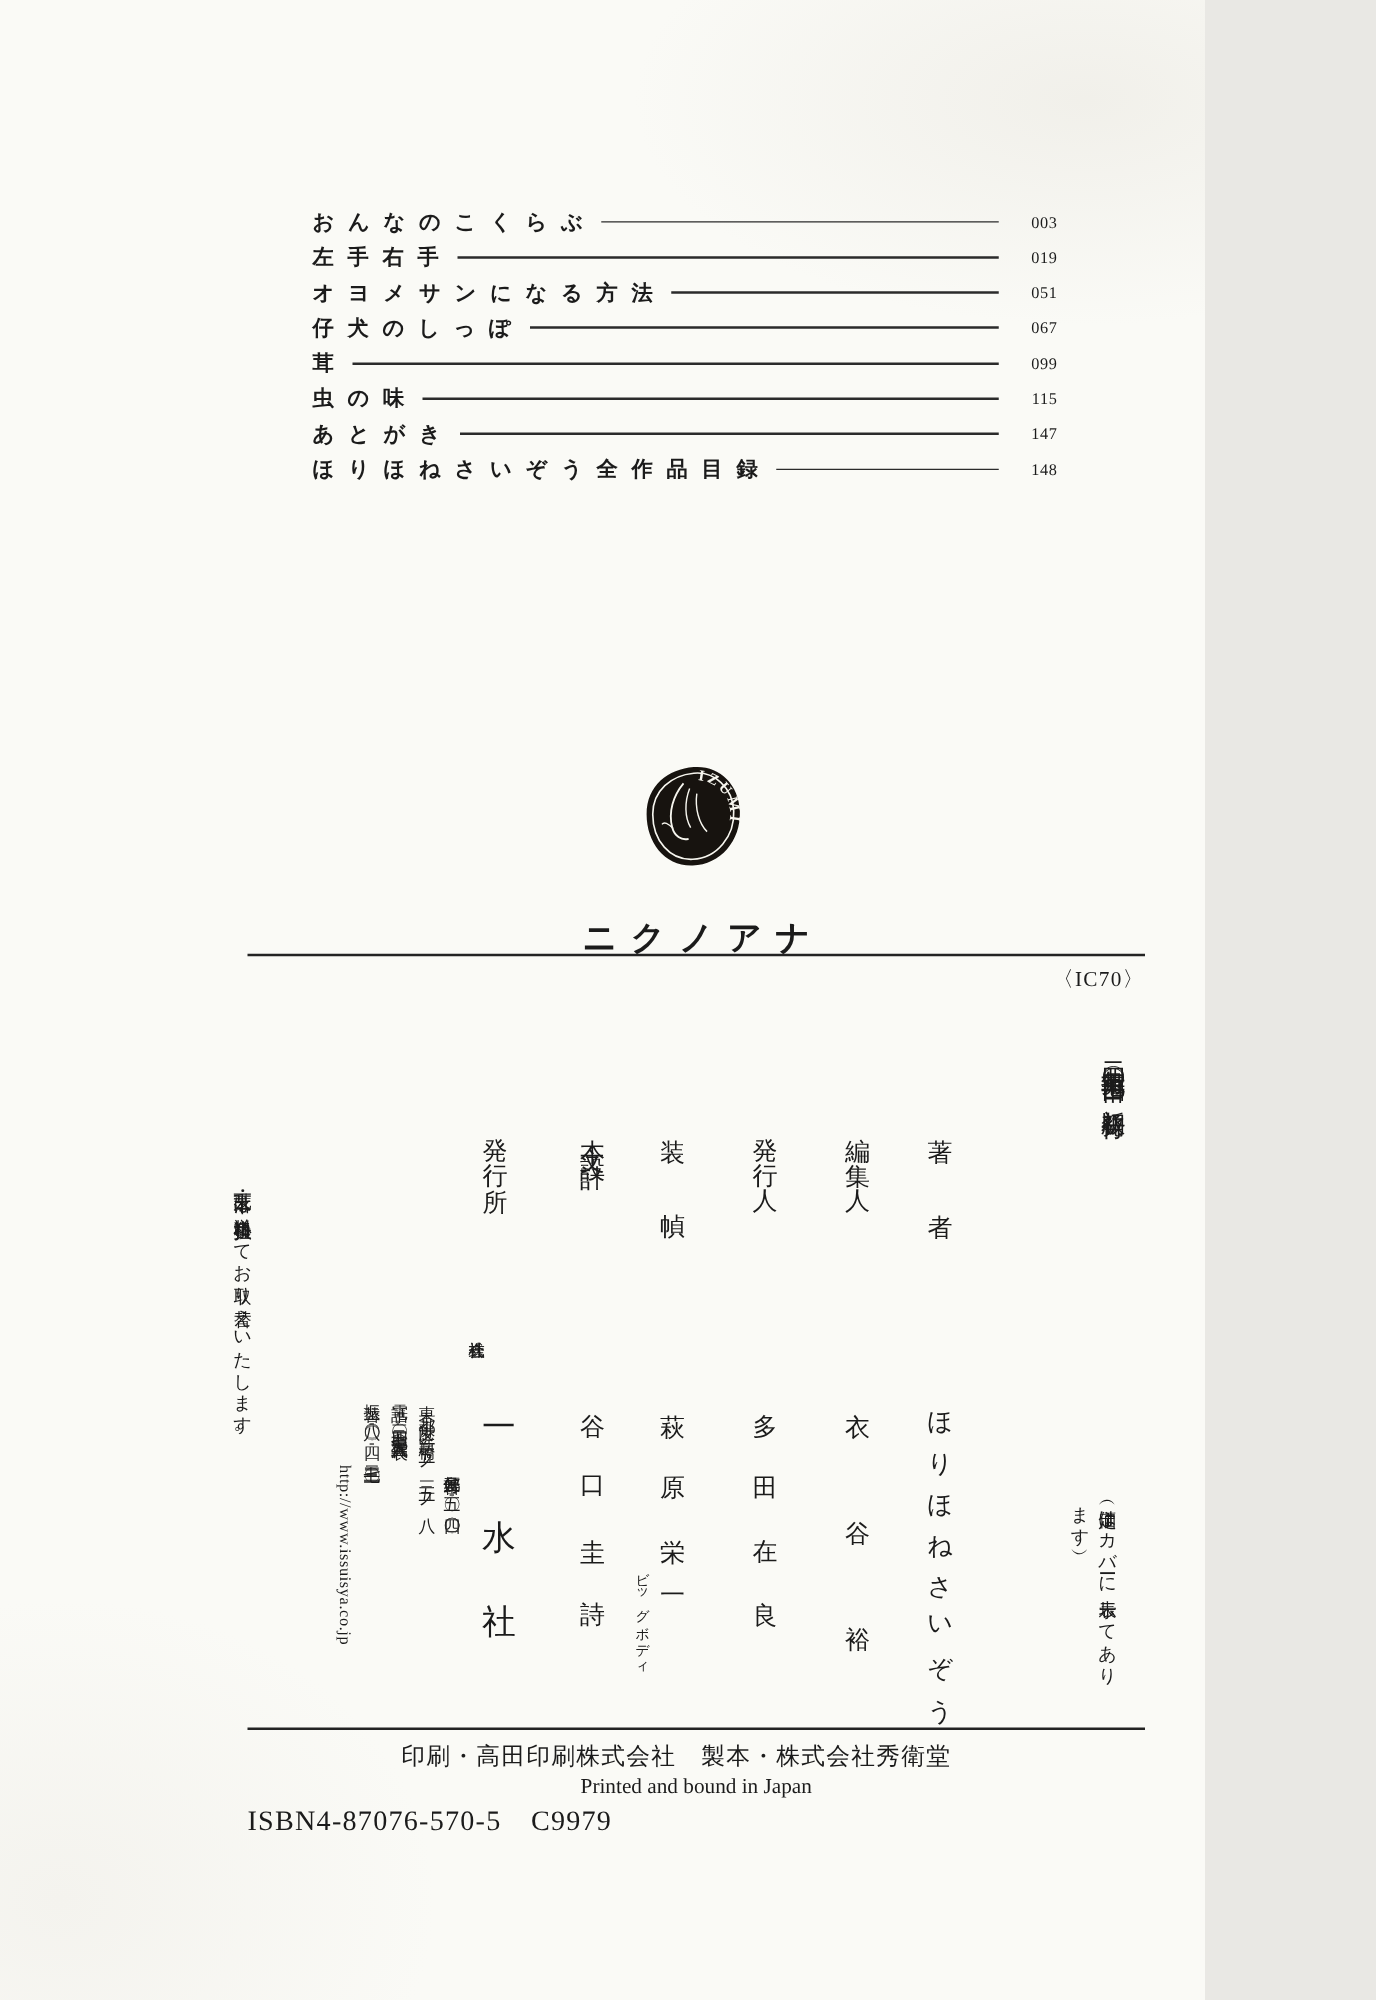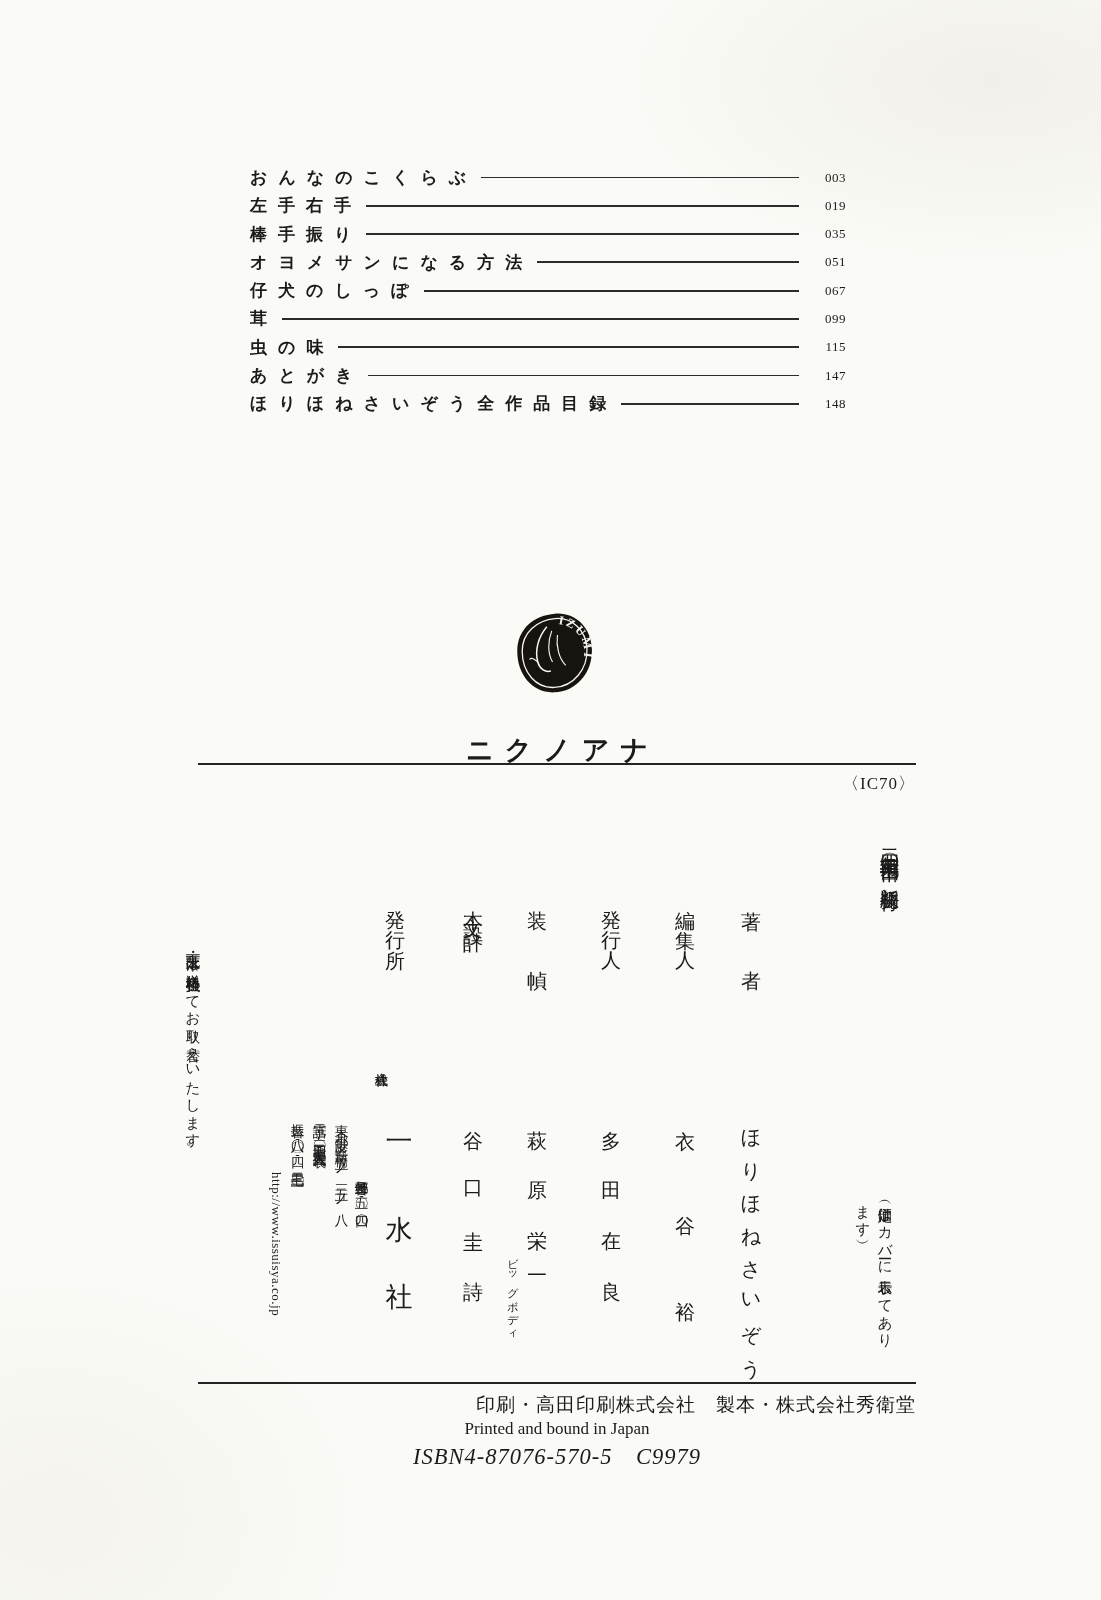--- a/index.html
+++ b/index.html
@@ -1,18 +1,18 @@
 <!DOCTYPE html>
 <html><head>
 <meta charset="utf-8">
 <style>
   html,body { margin:0; padding:0; }
   body { width:1101px; height:1600px; background:#e9e8e4; }
   .page {
-    position:relative; width:1101px; height:1600px; overflow:hidden;
+    position:relative; width:964px; height:1600px; overflow:hidden;
     background:
       radial-gradient(ellipse 600px 300px at 90% 5%, rgba(235,233,226,.6) 0, rgba(0,0,0,0) 60%),
       radial-gradient(ellipse 500px 400px at 5% 95%, rgba(238,236,230,.5) 0, rgba(0,0,0,0) 60%),
       #fafaf6;
     color:#1b1b1b;
     font-family:"Liberation Serif", serif;
   }
 
   
   .toc { position:absolute; left:250px; top:169px; width:596px; display:flex; flex-direction:column; gap:11.3px; }
@@ -66,44 +66,39 @@
   .addr-postal   { position:absolute; left:352px; top:1170px; letter-spacing:.5px; }
   .addr-address  { position:absolute; left:332px; top:1113px; letter-spacing:5px; }
   .addr-phone    { position:absolute; left:310px; top:1113px; letter-spacing:.5px; }
   .addr-transfer { position:absolute; left:288px; top:1113px; letter-spacing:.5px; }
   .addr-url      { position:absolute; left:268px; top:1172px; font-size:13px; letter-spacing:.5px; }
 
   .return-note { position:absolute; left:183px; top:943px; font-size:14.5px; letter-spacing:.6px; }
 
   
   .rule-bottom { position:absolute; left:198px; top:1382px; width:718px; height:2px; background:#232323; }
-  .printer-line { position:absolute; left:198px; top:1392px; width:718px; text-align:right; font-size:19px; letter-spacing:1px; }
+  .printer-line { position:absolute; left:182px; top:1392px; width:718px; text-align:center; font-size:19px; letter-spacing:1px; }
   .printed-in   { position:absolute; left:198px; top:1419px; width:718px; text-align:center; font-size:17px; }
-  .isbn-line    { position:absolute; left:198px; top:1441px; width:718px; text-align:center; font-size:22.5px; letter-spacing:1px;font-style:italic; }
+  .isbn-line    { position:absolute; left:198px; top:1441px; width:718px; font-size:22.5px; letter-spacing:1px; }
 </style>
 </head>
 <body>
 
 <div class="page">
 
   <div class="toc">
     <div class="toc-row">
       <span class="toc-title">おんなのこくらぶ</span>
       <span class="toc-leader"></span>
       <span class="toc-page">003</span>
     </div>
     <div class="toc-row">
       <span class="toc-title">左手右手</span>
       <span class="toc-leader"></span>
       <span class="toc-page">019</span>
-    </div>
-    <div class="toc-row">
-      <span class="toc-title">棒手振り</span>
-      <span class="toc-leader"></span>
-      <span class="toc-page">035</span>
     </div>
     <div class="toc-row">
       <span class="toc-title">オヨメサンになる方法</span>
       <span class="toc-leader"></span>
       <span class="toc-page">051</span>
     </div>
     <div class="toc-row">
       <span class="toc-title">仔犬のしっぽ</span>
       <span class="toc-leader"></span>
       <span class="toc-page">067</span>

